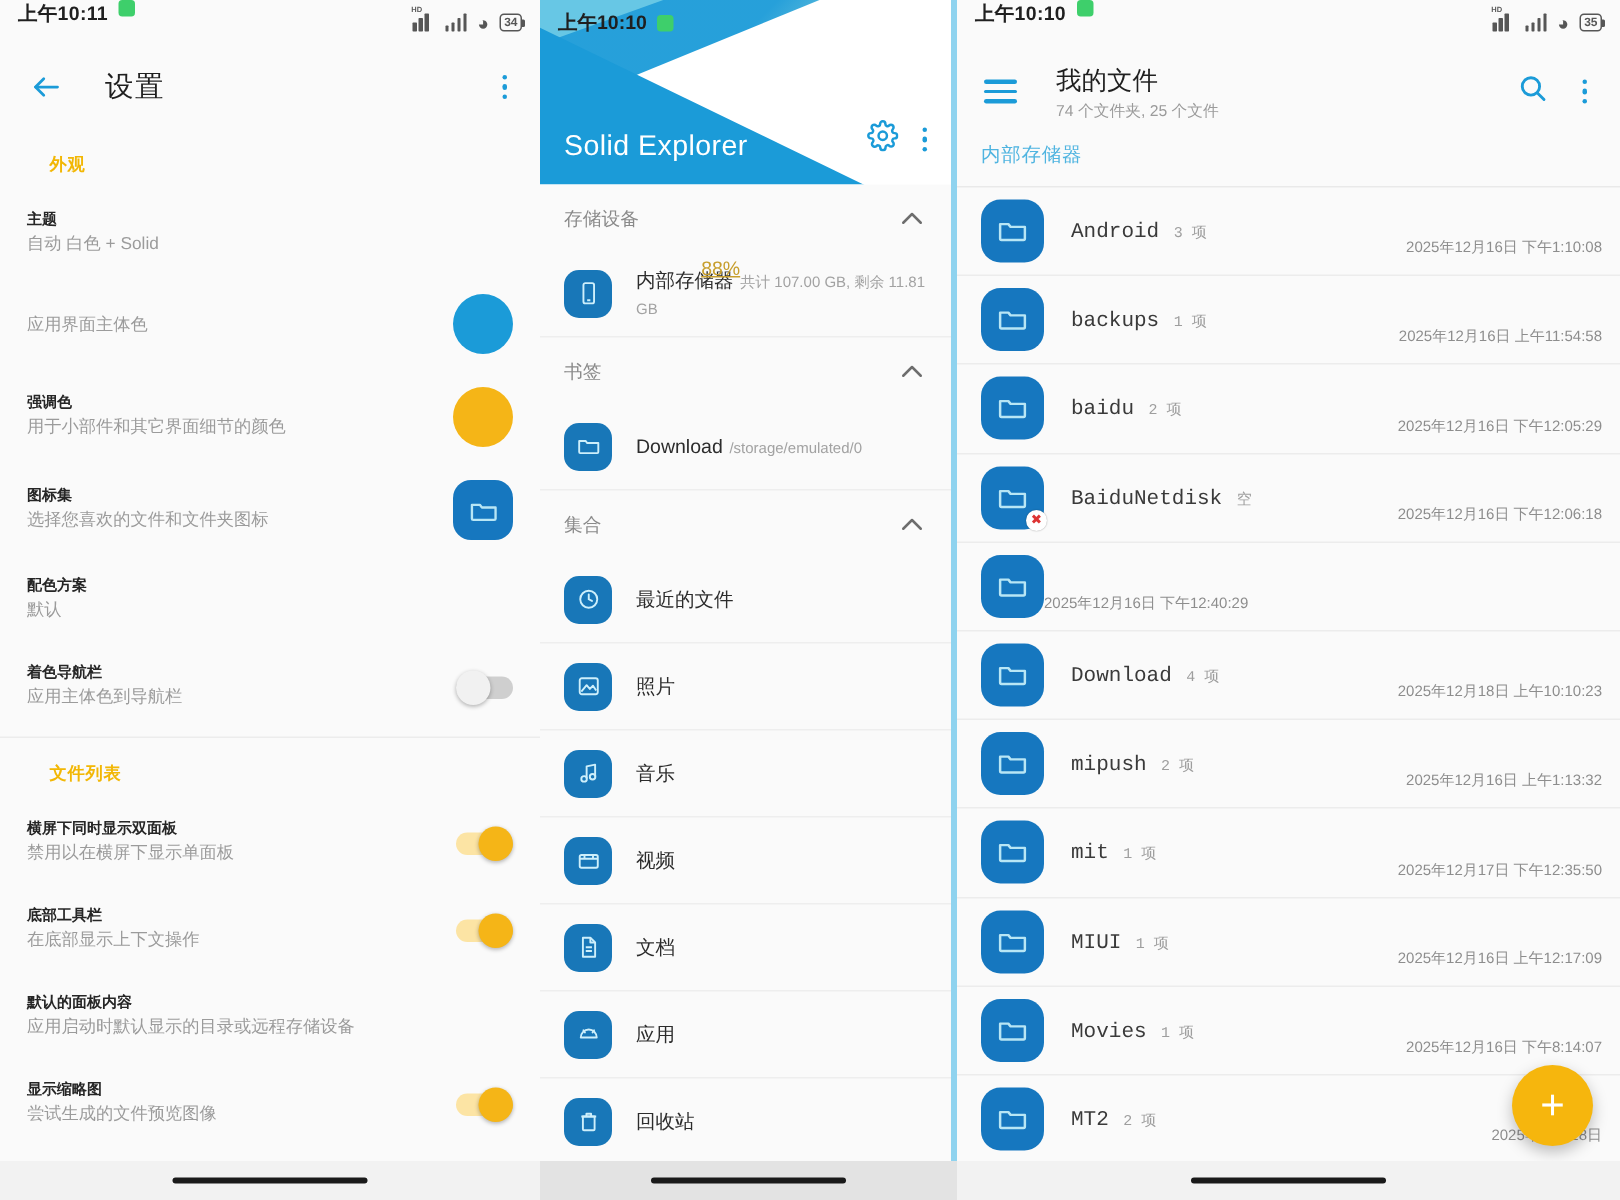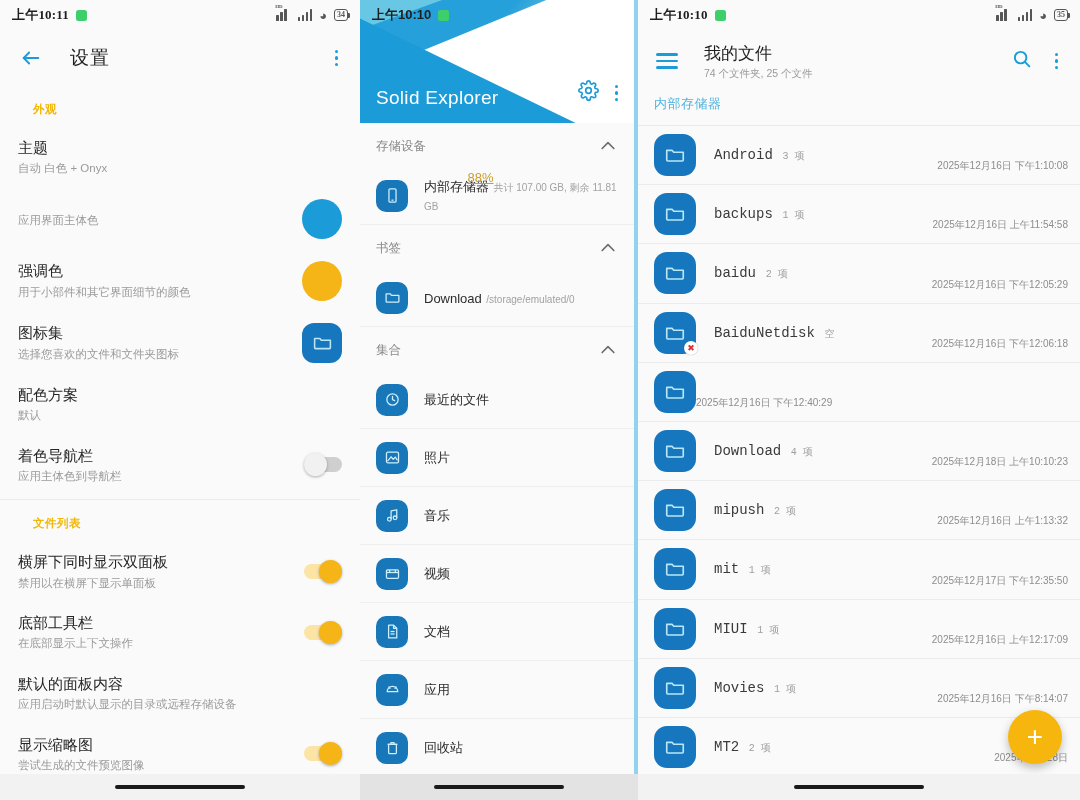--- a/index.html
+++ b/index.html
@@ -12,23 +12,23 @@
   .screens { display: flex; width: 1080px; height: 800px; }
 
   
   .panel { position: relative; height: 800px; background: #fafafa; overflow: hidden; }
   .p1 { width: 360px; }
   .p2 { width: 278px; }
   .p3 { width: 442px; }
 
   
   .statusbar {
-    height: 30px; display: flex; align-items: center;
+    height: 30px; display: flex; 
     padding: 0 12px; font-size: 13px; font-weight: bold; color: #1f1f1f;
-    position: relative; z-index: 30; font-family: Liberation Serif, serif;
+    position: relative; z-index: 30;
   }
   .statusbar .clock { letter-spacing: .2px; }
   .sb-dot {
     width: 11px; height: 11px; border-radius: 2.5px; background: #3ecf6b;
     margin-left: 7px; display: inline-block;
   }
   .sb-right { margin-left: auto; display: flex; align-items: center; gap: 7px; opacity: .82; }
   .sig { display: flex; align-items: flex-end; gap: 1.5px; height: 12px; position: relative; }
   .sig i { width: 2.5px; background: #333; display: block; border-radius: .5px; }
   .sig i:nth-child(1) { height: 4px; }
@@ -58,21 +58,21 @@
   .st-scroll { height: 714px; overflow: hidden; background: #fafafa; }
   .st-section {
     font-size: 11.5px; color: #f2b705; font-weight: bold;
     padding: 16px 18px 10px; letter-spacing: .5px; margin-left: 15px;
   }
   .st-divider { height: 1px; background: #ececec; margin: 4px 0 0; }
   .st-row {
     display: flex; align-items: center; padding: 11px 18px; min-height: 58px; cursor: pointer;
   }
   .st-txt { flex: 1; min-width: 0; }
-  .st-t { font-size: 15px; color: #262626; font-weight: normal; line-height: 1.35; }
+  .st-t { font-size: 10px; color: #262626; font-weight: bold; line-height: 1.35; }
   .st-s { font-size: 11.5px; color: #9b9b9b; margin-top: 3px; line-height: 1.35; }
   .swatch { width: 40px; height: 40px; border-radius: 50%; flex: 0 0 auto; margin-left: 12px; }
   .iconsq {
     width: 40px; height: 40px; border-radius: 12px; flex: 0 0 auto; margin-left: 12px;
     display: flex; align-items: center; justify-content: center;
   }
   .iconsq svg { width: 21px; height: 21px; }
   .toggle {
     width: 38px; height: 15px; border-radius: 8px; position: relative;
     flex: 0 0 auto; margin-left: 12px; cursor: pointer;
@@ -257,21 +257,21 @@
         </div>
     </div>
 
     <div class="st-scroll">
 
       <div class="st-section">外观</div>
 
       <div class="st-row">
         <div class="st-txt">
           <div class="st-t">主题</div>
-          <div class="st-s">自动 白色 + Onyx</div>
+          <div class="st-s">自动 白色 + Solid</div>
         </div>
       </div>
 
       <div class="st-row">
         <div class="st-txt">
           <div class="st-s">应用界面主体色</div>
         </div>
         <div class="swatch" style="background:#1b9bd8"></div>
       </div>
 

